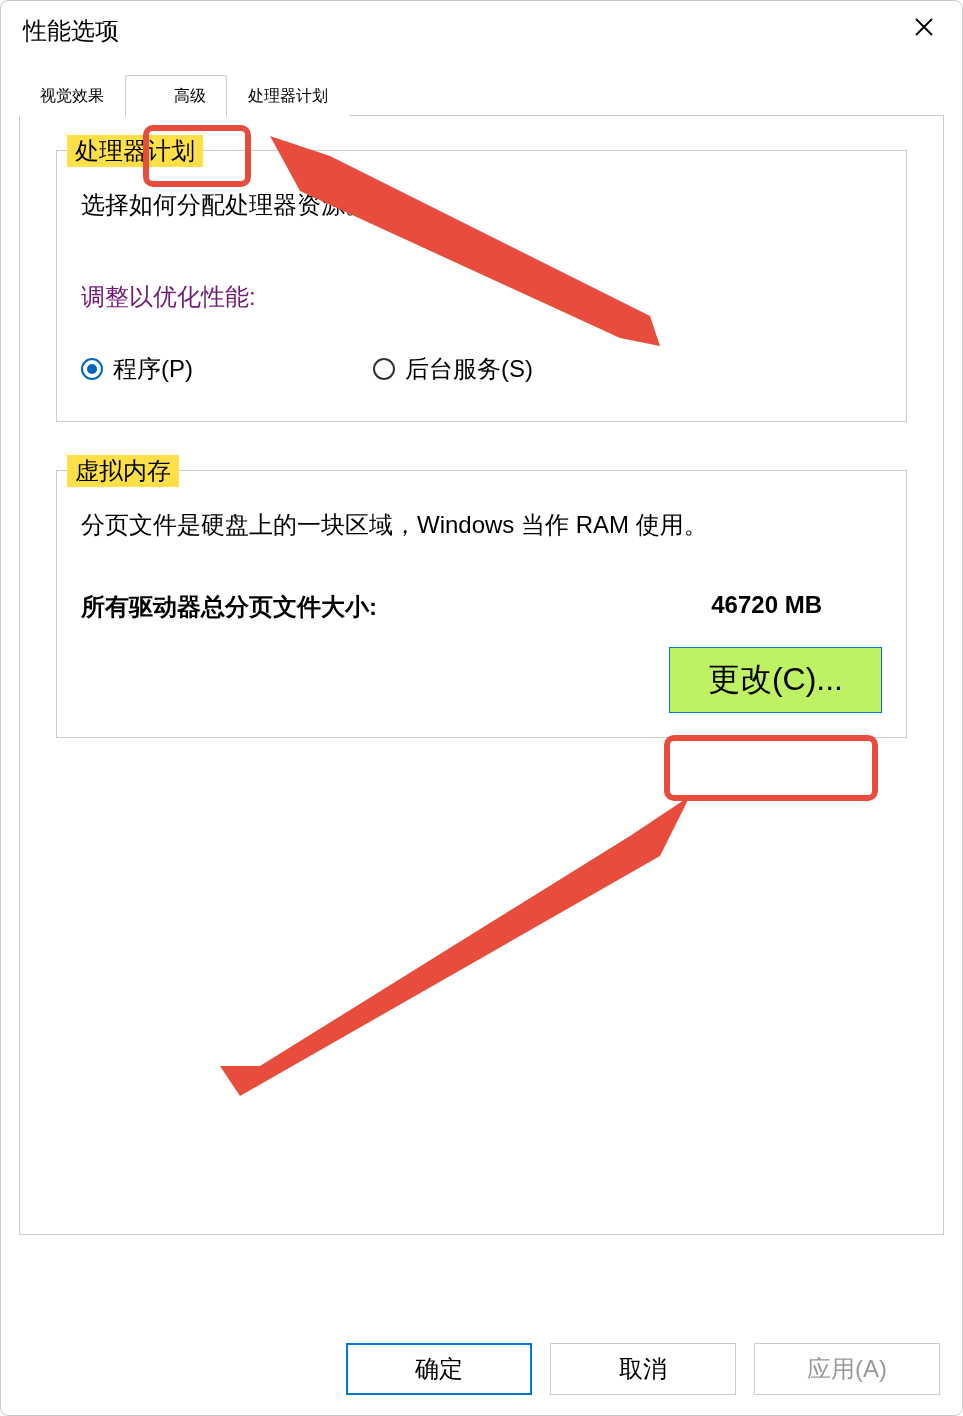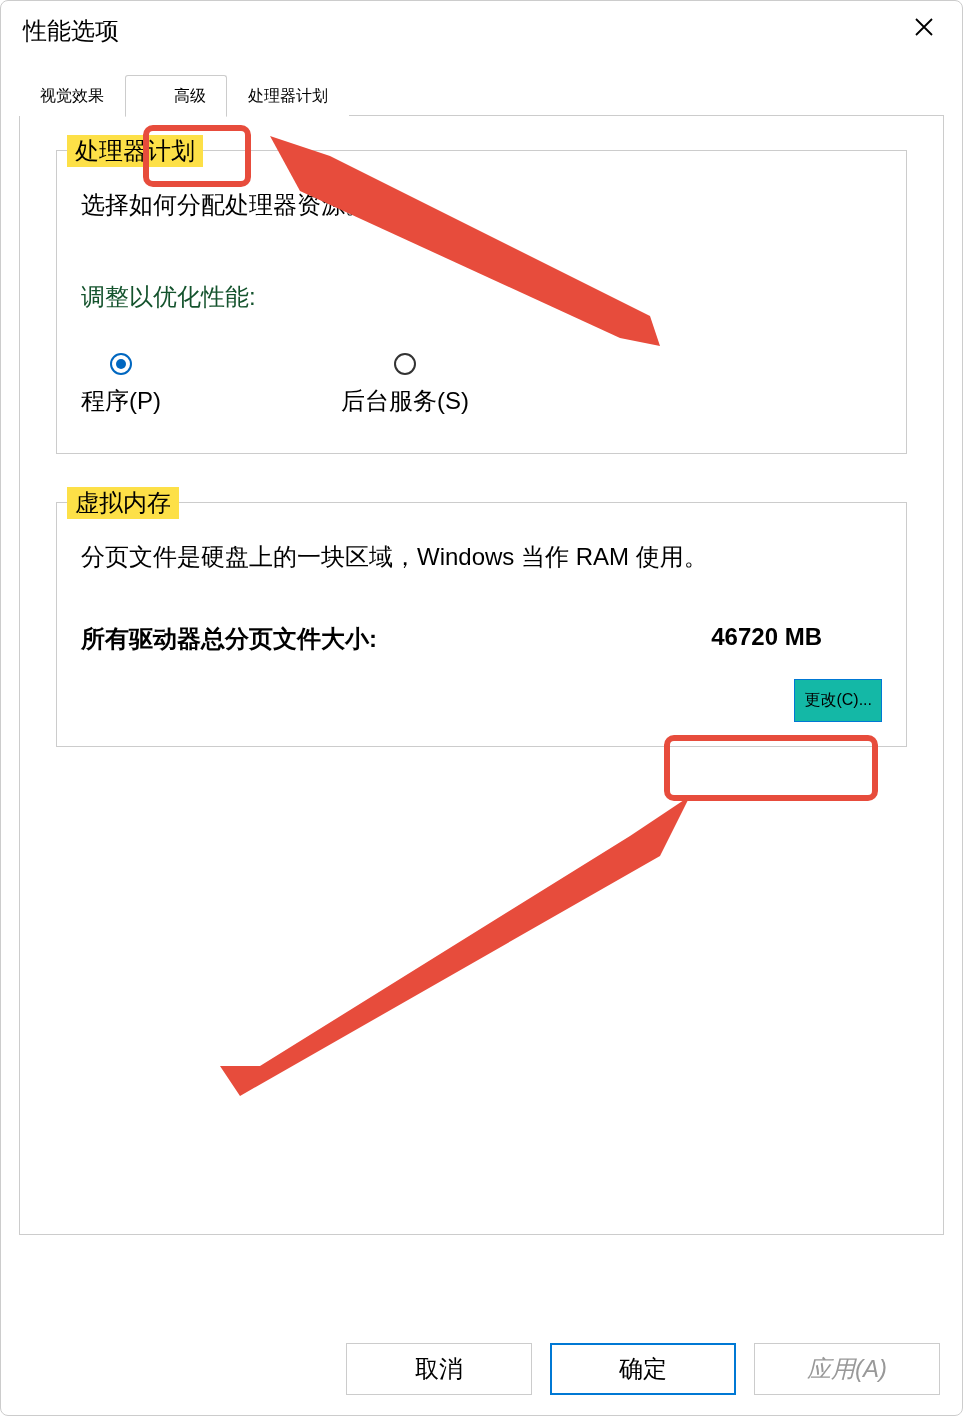--- a/index.html
+++ b/index.html
@@ -101,36 +101,35 @@
       font-size: 24px;
       color: #000;
     }
     .group-text {
       font-size: 24px;
       color: #000;
       margin-bottom: 60px;
     }
     .group-label {
       font-size: 24px;
-      color: #14532d;
+      color: #701a75;
       margin-bottom: 40px;
     }
     .radio-row {
       display: flex;
       align-items: center;
       gap: 180px;
       margin-bottom: 12px;
     }
     .radio-item {
       display: flex;
       align-items: center;
       gap: 10px;
       font-size: 24px;
       cursor: pointer;
-      flex-direction: column;
     }
     .radio-circle {
       width: 22px;
       height: 22px;
       border: 2px solid #333;
       border-radius: 50%;
       display: flex;
       align-items: center;
       justify-content: center;
       flex-shrink: 0;
@@ -150,23 +149,23 @@
       font-size: 24px;
       margin-bottom: 24px;
       padding-right: 60px;
       font-weight: bold;
     }
     .vm-button-row {
       display: flex;
       justify-content: flex-end;
     }
     .change-btn {
-      font-size: 16px;
-      padding: 10px 9px;
-      background: #14b8a6;
+      font-size: 32px;
+      padding: 10px 38px;
+      background: #bef264;
       border: 1px solid #0078d4;
       cursor: pointer;
       position: relative;
     }
     .change-btn-highlight {
       position: absolute;
       border: 6px solid #e74c3c;
       border-radius: 10px;
       top: 619px;
       left: 644px;
@@ -188,21 +187,20 @@
       background: #fff;
       border: 1px solid #ccc;
       cursor: pointer;
     }
     .footer-btn.primary {
       border: 2px solid #0078d4;
     }
     .footer-btn.disabled {
       color: #999;
       cursor: default;
-      font-style: italic;
     }
     .arrow-svg {
       position: absolute;
       z-index: 15;
       pointer-events: none;
     }
   </style>
 </head>
 <body>
 
@@ -269,17 +267,17 @@
       <svg class="arrow-svg" style="top:630px; left:160px;" width="520" height="360" viewBox="0 0 520 360">
         <polygon points="60,350 40,320 80,320 450,90 510,50 480,110" fill="#e74c3c"></polygon>
       </svg>
 
     </div>
 
     <div class="tab-highlight"></div>
   </div>
 
   <div class="footer">
+    <button class="footer-btn primary">确定</button>
     <button class="footer-btn">取消</button>
-    <button class="footer-btn primary">确定</button>
     <button class="footer-btn disabled">应用(A)</button>
   </div>
 </div>
 
 </body></html>

